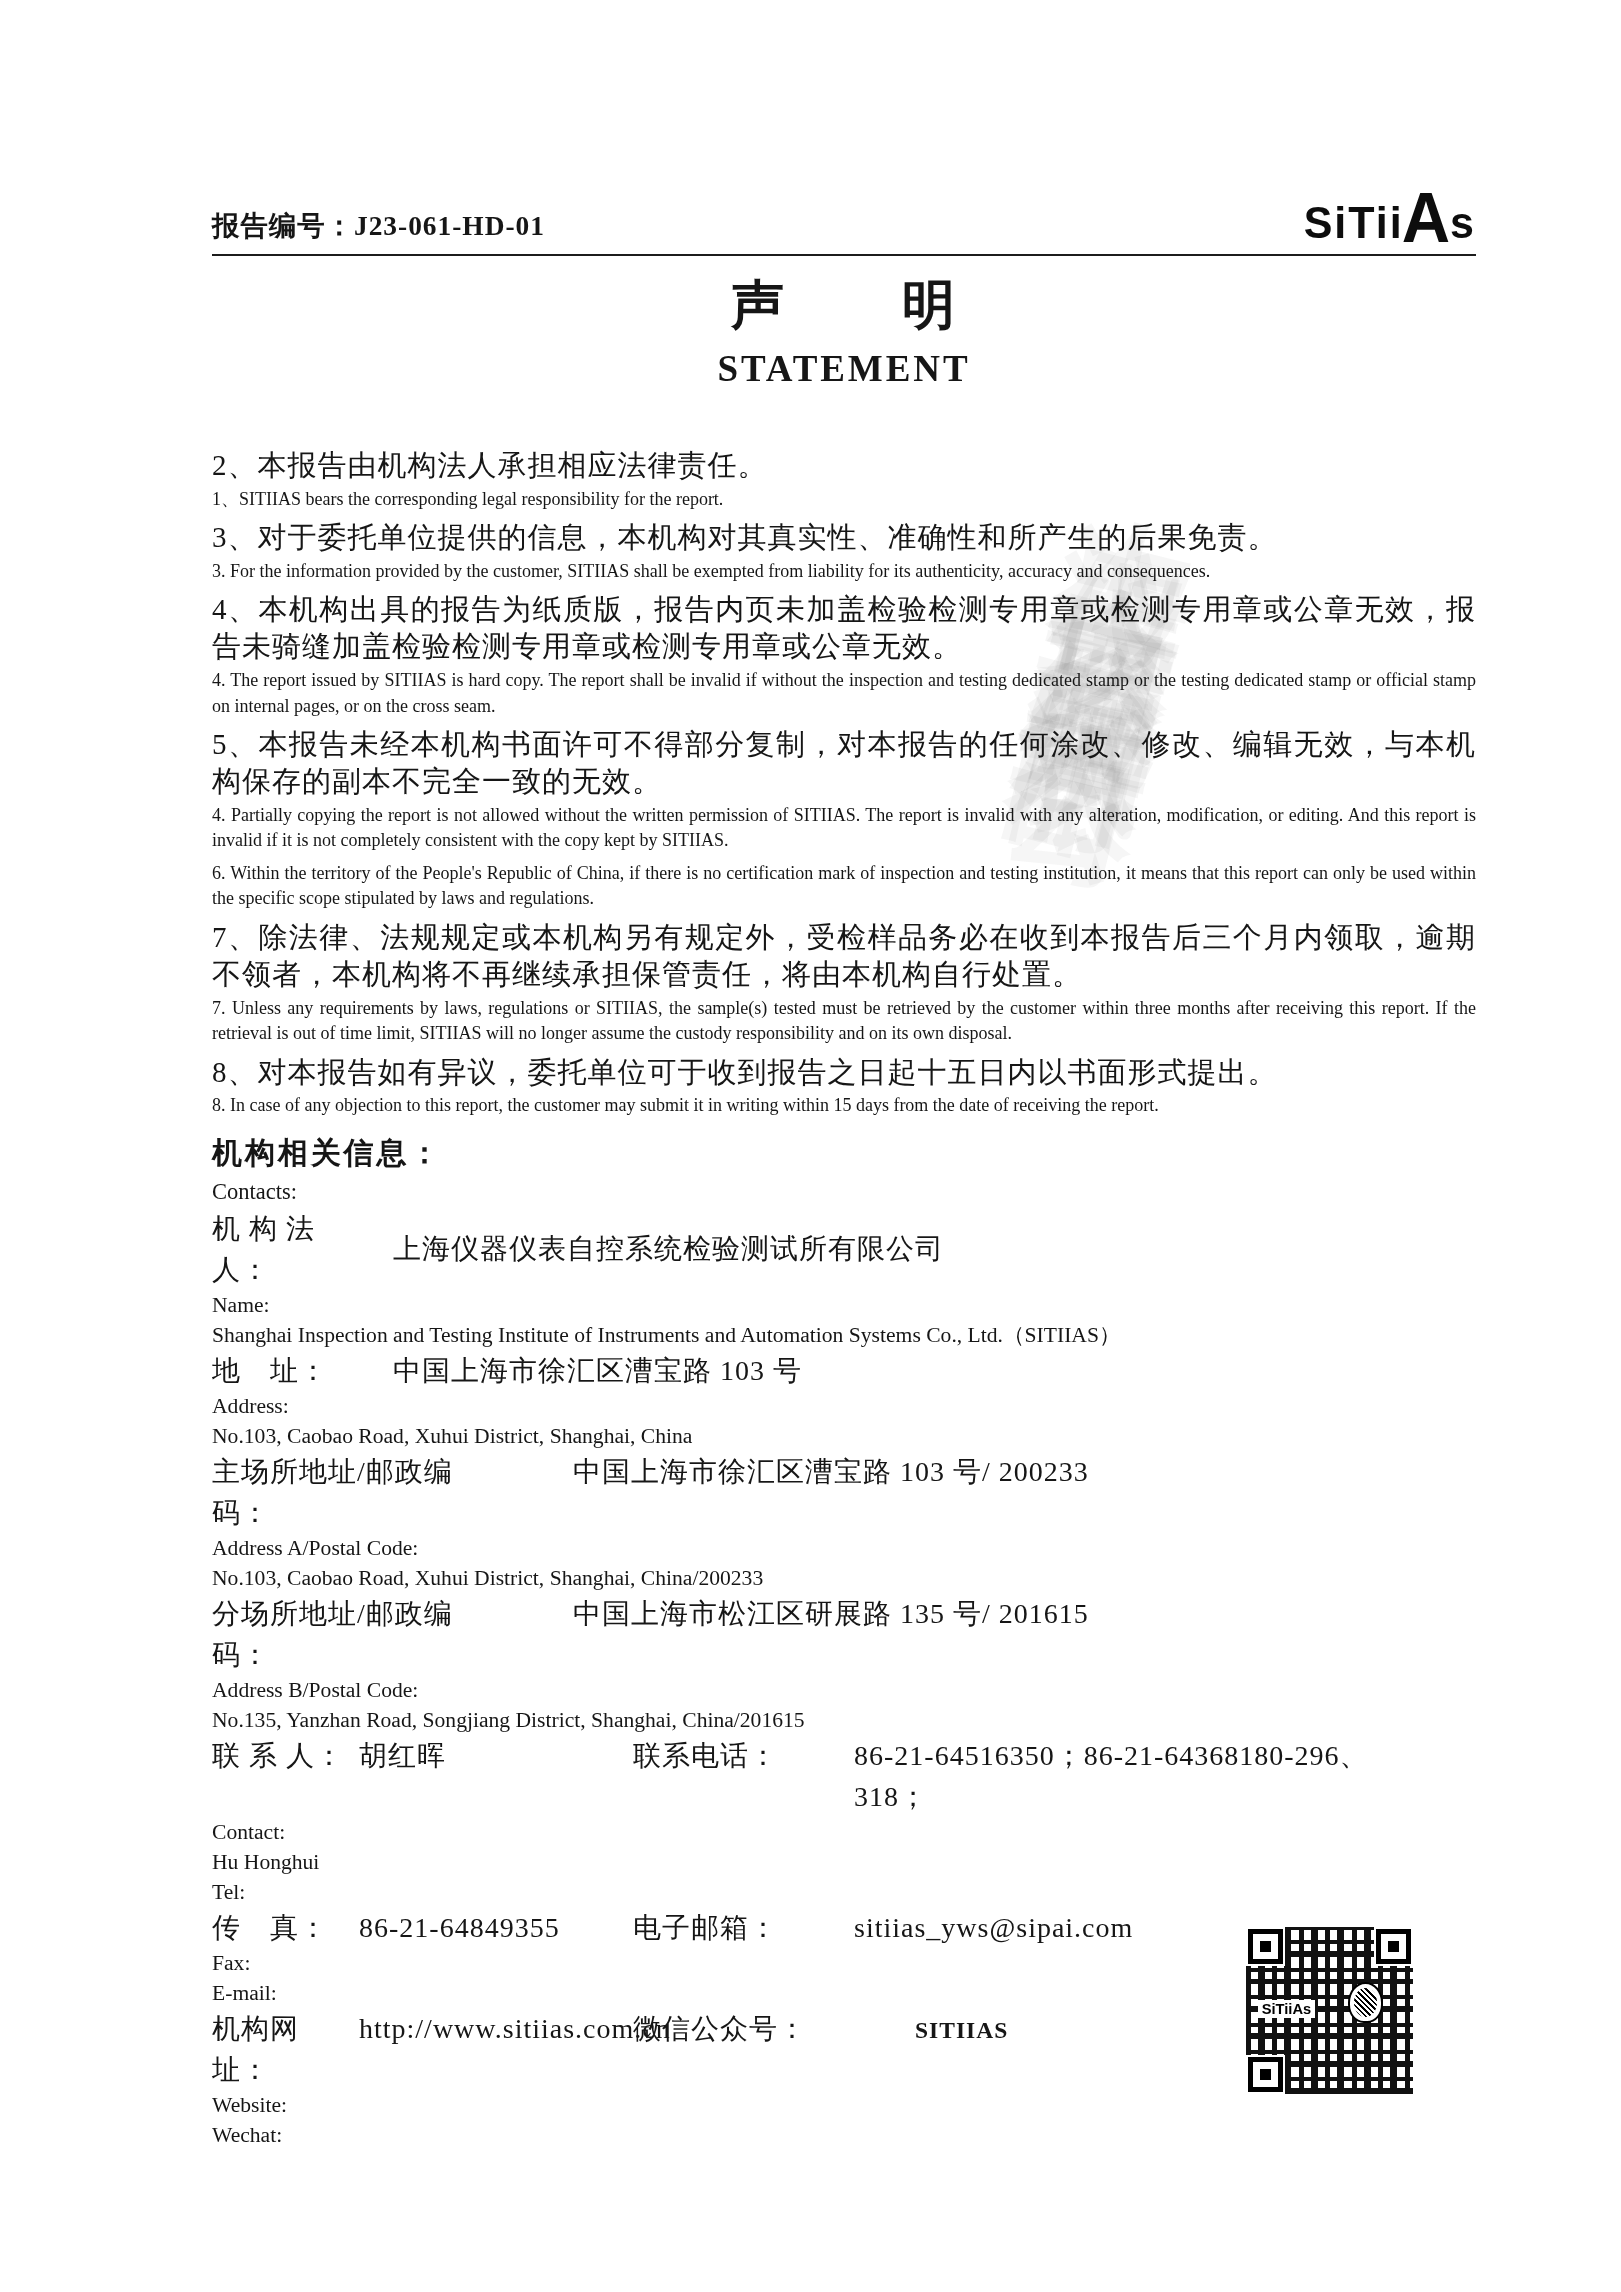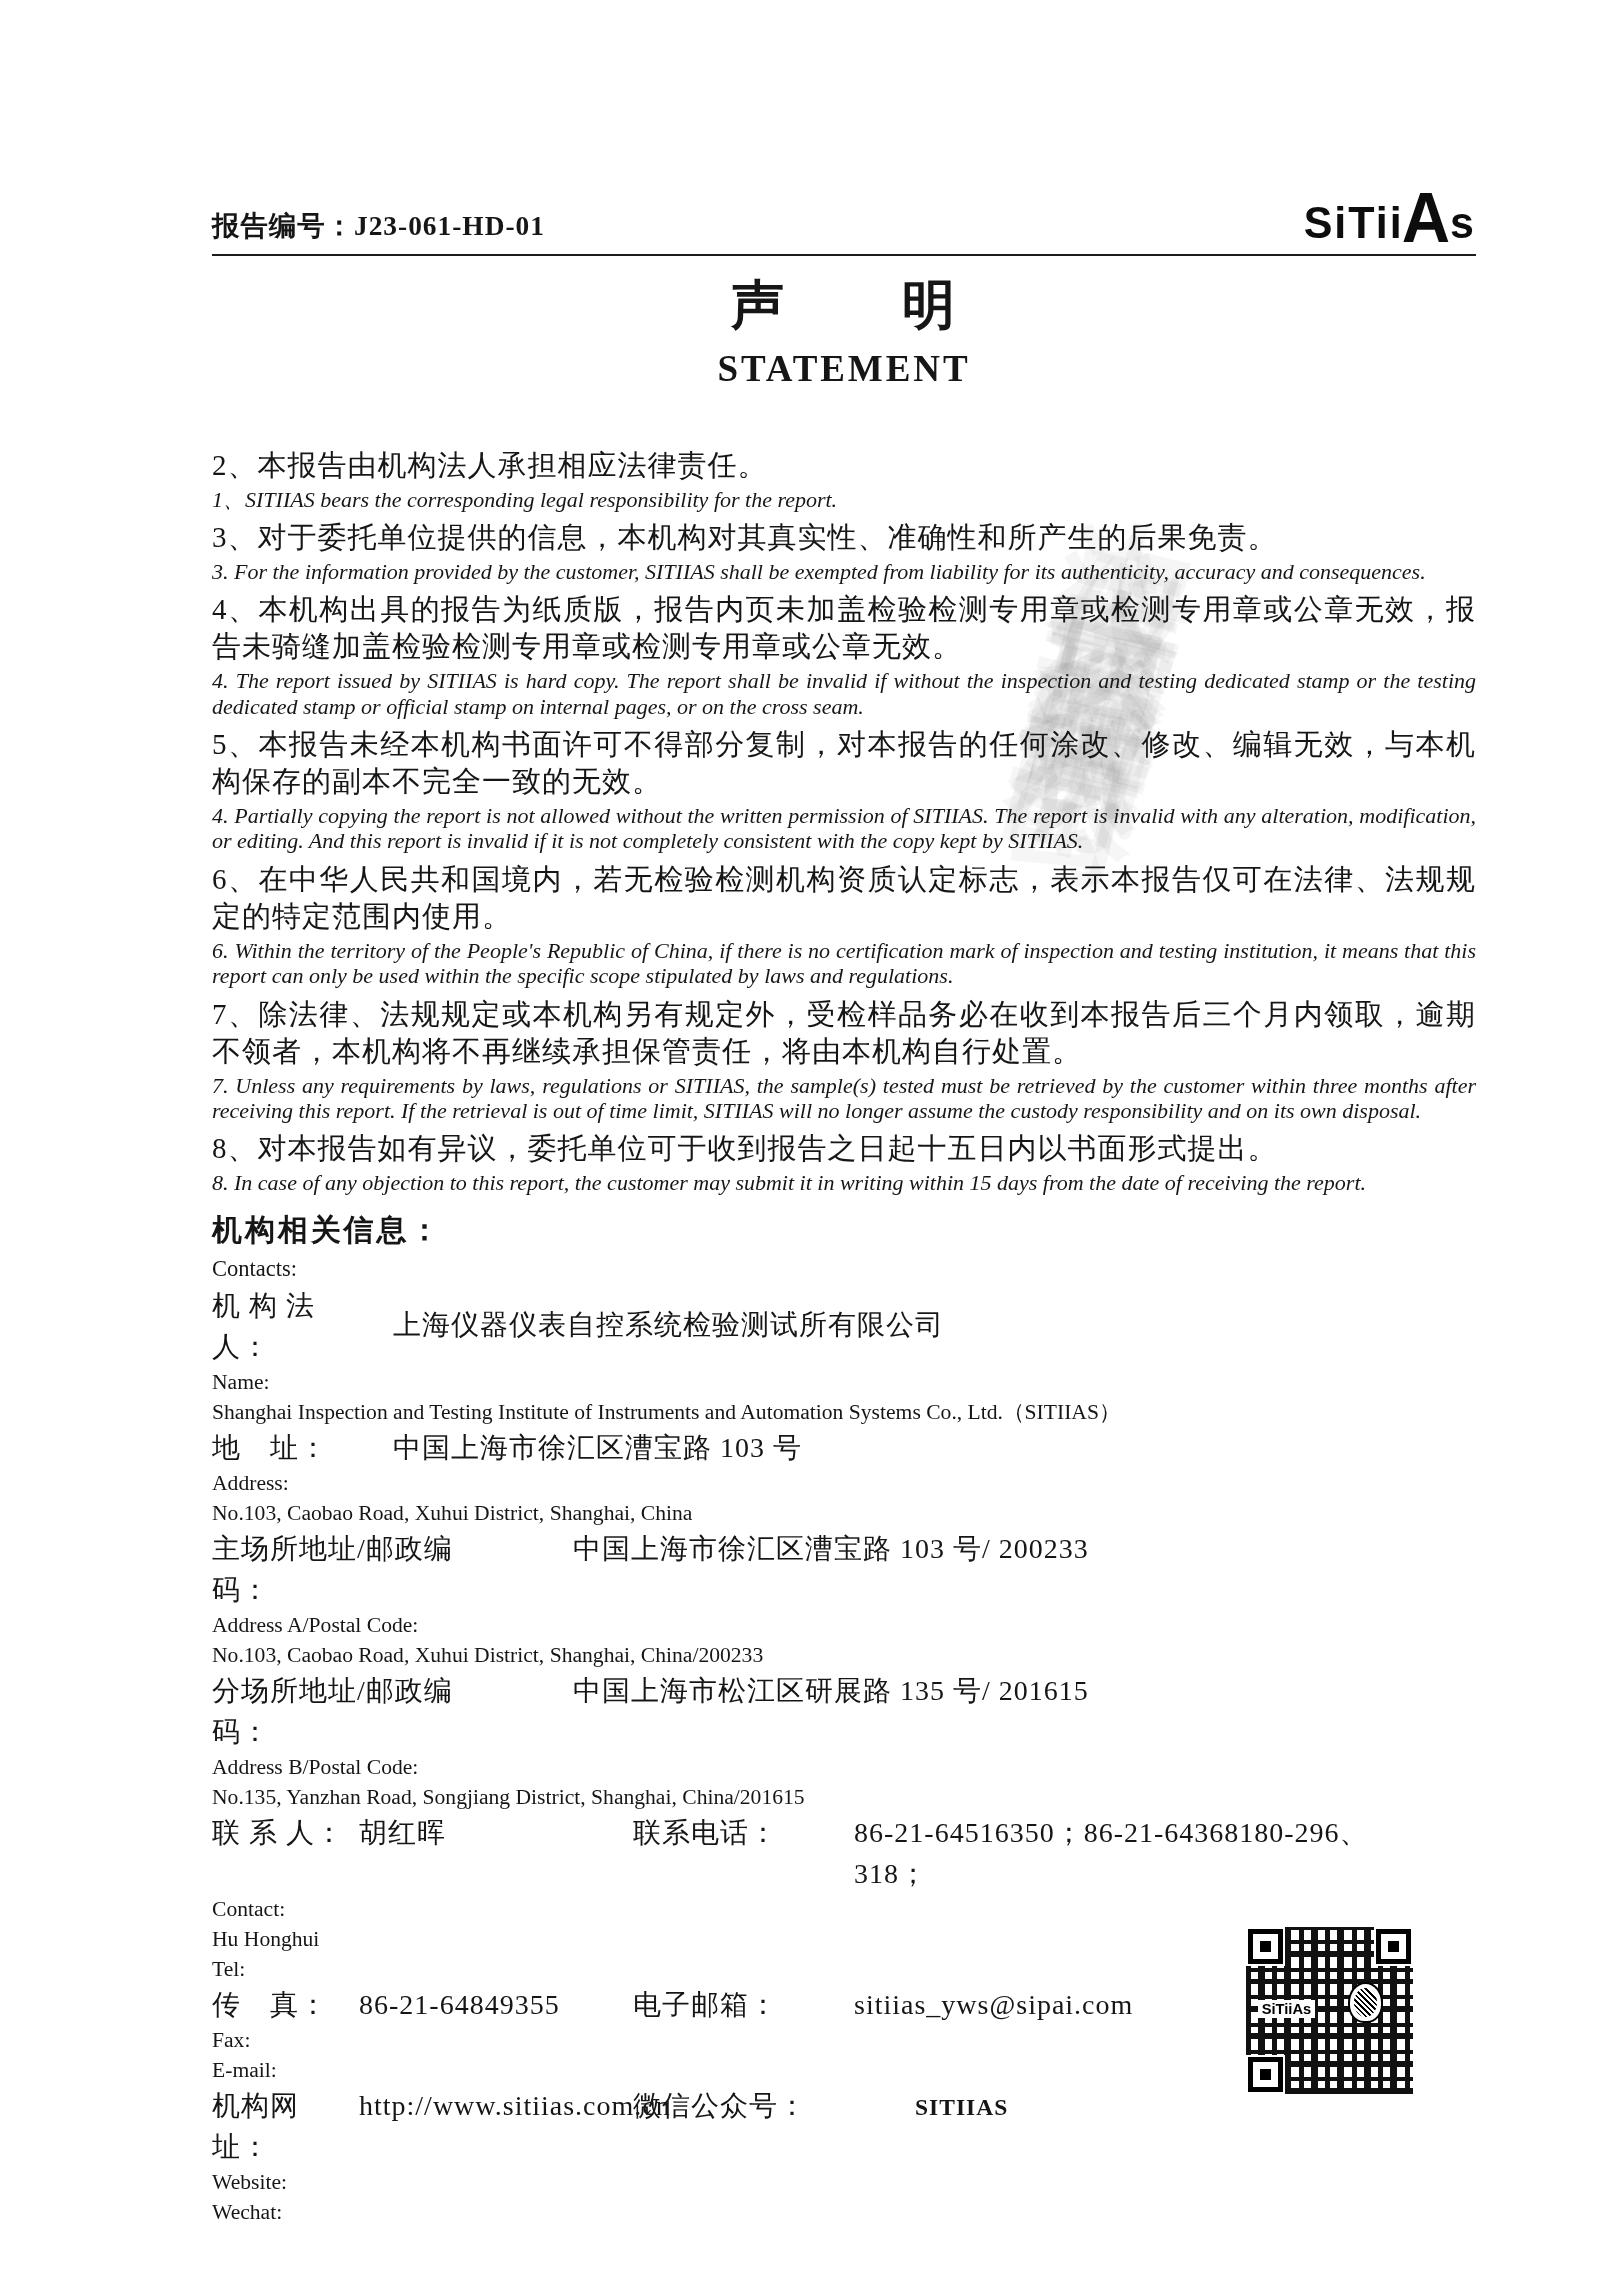--- a/index.html
+++ b/index.html
@@ -37,21 +37,21 @@
   .logo .lg-a{font-size:67px;line-height:0.78;margin:0 -2px;}
   .hrule{border:none;border-top:2.9px solid #1c1c1c;margin:9.8px 0 0 0;}
   
   .title-cn{display:flex;justify-content:center;gap:116px;
             font-size:53px;font-weight:bold;margin-top:13.7px;letter-spacing:2px;}
   .title-en{text-align:center;font-size:37px;font-weight:bold;letter-spacing:2.9px;margin-top:5px;}
   
   .statements{margin-top:57px;}
   .st-item{margin-bottom:6.9px;}
   .st-cn{font-size:29px;line-height:37px;text-align:justify;letter-spacing:1px;}
-  .st-en{font-size:22px;line-height:25.5px;text-align:justify;margin-top:2.9px;font-style:italic;}
+  .st-en{font-size:18px;line-height:25.5px;text-align:justify;margin-top:2.9px;}
   
   .contacts{margin-top:11px;}
   .c-head-cn{font-size:30px;letter-spacing:2.9px;line-height:45px;font-weight:600;}
   .c-head-en{font-size:22.5px;line-height:33px;}
   .crow{display:flex;align-items:flex-start;}
   .cn-t{font-size:28px;line-height:41px;letter-spacing:1px;}
   .en-t{font-size:21.6px;line-height:30px;flex-direction:column;}
   .lab{width:181px;flex:none;}
   .lab-wide{width:361px;flex:none;}
   .w260{display:inline-block;width:257px;}
@@ -124,21 +124,20 @@
       </div>
       <div class="st-item">
         <div class="st-cn">4、本机构出具的报告为纸质版，报告内页未加盖检验检测专用章或检测专用章或公章无效，报告未骑缝加盖检验检测专用章或检测专用章或公章无效。</div>
         <div class="st-en">4. The report issued by SITIIAS is hard copy. The report shall be invalid if without the inspection and testing dedicated stamp or the testing dedicated stamp or official stamp on internal pages, or on the cross seam.</div>
       </div>
       <div class="st-item">
         <div class="st-cn">5、本报告未经本机构书面许可不得部分复制，对本报告的任何涂改、修改、编辑无效，与本机构保存的副本不完全一致的无效。</div>
         <div class="st-en">4. Partially copying the report is not allowed without the written permission of SITIIAS. The report is invalid with any alteration, modification, or editing. And this report is invalid if it is not completely consistent with the copy kept by SITIIAS.</div>
       </div>
       <div class="st-item">
-        <div class="st-cn">6、在中华人民共和国境内，若无检验检测机构资质认定标志，表示本报告仅可在法律、法规规定的特定范围内使用。</div>
         <div class="st-en">6. Within the territory of the People's Republic of China, if there is no certification mark of inspection and testing institution, it means that this report can only be used within the specific scope stipulated by laws and regulations.</div>
       </div>
       <div class="st-item">
         <div class="st-cn">7、除法律、法规规定或本机构另有规定外，受检样品务必在收到本报告后三个月内领取，逾期不领者，本机构将不再继续承担保管责任，将由本机构自行处置。</div>
         <div class="st-en">7. Unless any requirements by laws, regulations or SITIIAS, the sample(s) tested must be retrieved by the customer within three months after receiving this report. If the retrieval is out of time limit, SITIIAS will no longer assume the custody responsibility and on its own disposal.</div>
       </div>
       <div class="st-item">
         <div class="st-cn">8、对本报告如有异议，委托单位可于收到报告之日起十五日内以书面形式提出。</div>
         <div class="st-en">8. In case of any objection to this report, the customer may submit it in writing within 15 days from the date of receiving the report.</div>
       </div>

